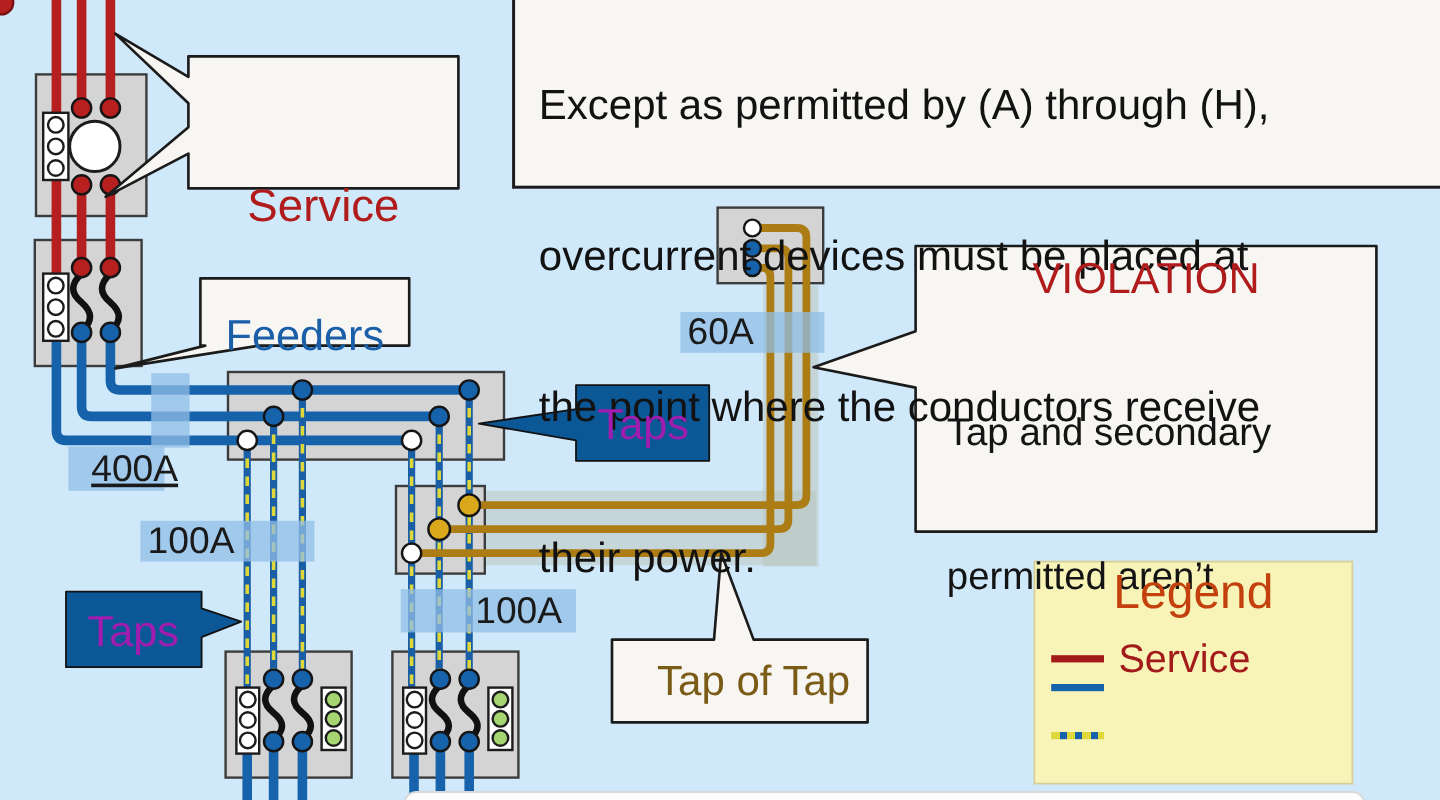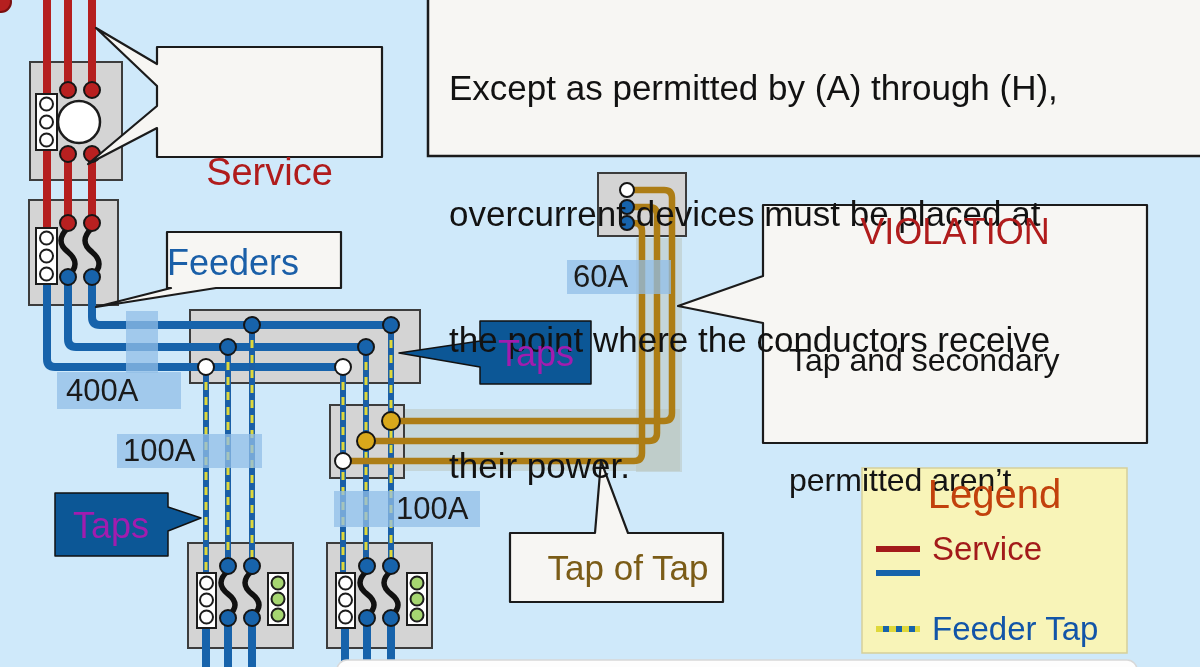--- a/index.html
+++ b/index.html
@@ -7,33 +7,33 @@
     width:1200px;height:667px;
     background:#cfe9fa;
     position:relative;
     overflow:hidden;
     font-family:"Liberation Sans", sans-serif;
   }
   #diagram-svg{position:absolute;left:0;top:0;}
   .txt{position:absolute;white-space:pre;}
   .note-text{left:449px;top:-17px;width:760px;font-size:35px;line-height:42px;color:#121212;}
   .service-label{left:157px;top:52px;width:225px;text-align:center;font-size:38px;line-height:48px;color:#b01c1c;}
-  .feeders-label{left:167px;top:242px;width:174px;text-align:left;font-size:36px;color:#1a5fa8;}
+  .feeders-label{left:167px;top:259px;width:174px;text-align:center;font-size:36px;color:#1a5fa8;}
   .violation-title{left:763px;top:211px;width:384px;text-align:center;font-size:36px;color:#b01c1c;}
   .violation-body{left:789px;top:260px;font-size:32px;line-height:40px;color:#141414;}
   .taps-label{width:112px;text-align:center;font-size:36px;color:#a21caf;}
   .taps-right{left:480px;top:333px;}
   .taps-left{left:55px;top:505px;}
   .tapoftap-label{left:510px;top:548px;width:236px;text-align:center;font-size:35px;color:#7b5c17;}
   .band{position:absolute;background:rgba(146,190,231,0.75);color:#1a1a1a;font-size:31px;}
-  .band-400{left:57px;top:372px;width:124px;height:37px;line-height:37px;padding-left:9px;box-sizing:border-box;}
+  .band-400{left:57px;top:372px;width:80px;height:37px;line-height:37px;padding-left:19px;box-sizing:border-box;text-decoration:underline;}
   .band-400-v{left:126px;top:311px;width:32px;height:62px;}
   .band-100L{left:117px;top:434px;width:145px;height:34px;line-height:34px;padding-left:6px;box-sizing:border-box;}
   .band-100R{left:334px;top:491px;width:146px;height:36px;line-height:36px;padding-left:62px;box-sizing:border-box;}
-  .band-60{left:567px;top:260px;width:104px;height:34px;line-height:34px;padding-left:6px;box-sizing:border-box;}
+  .band-60{left:567px;top:260px;width:120px;height:34px;line-height:34px;padding-left:6px;box-sizing:border-box;}
   .legend-title{left:862px;top:472px;width:265px;text-align:center;font-size:40px;color:#c2410c;}
   .legend-row{position:absolute;left:876px;display:flex;align-items:center;gap:12px;}
   .legend-row .swatch{display:inline-block;width:44px;height:6px;}
   .sw-service{background:#a31a1a;}
   .sw-feeder{background:#1763ab;}
   .sw-feedertap{background:repeating-linear-gradient(90deg,#dfd83a 0 7px,#1763ab 7px 13px);}
   .legend-label{font-size:33px;}
   .lbl-service{color:#a31a1a;}
   .lbl-feeder{color:#1255a8;}
   .row1{top:530px;}
@@ -235,14 +235,13 @@
 <div class="txt legend-title">Legend</div>
 <div class="legend-row row1">
   <span class="swatch sw-service"></span>
   <span class="legend-label lbl-service">Service</span>
 </div>
 <div class="legend-row row2">
   <span class="swatch sw-feeder"></span>
 </div>
 <div class="legend-row row3">
   <span class="swatch sw-feedertap"></span>
-  <span class="legend-label lbl-feeder">Feeder Tap</span>
 </div>
 
 </body></html>

